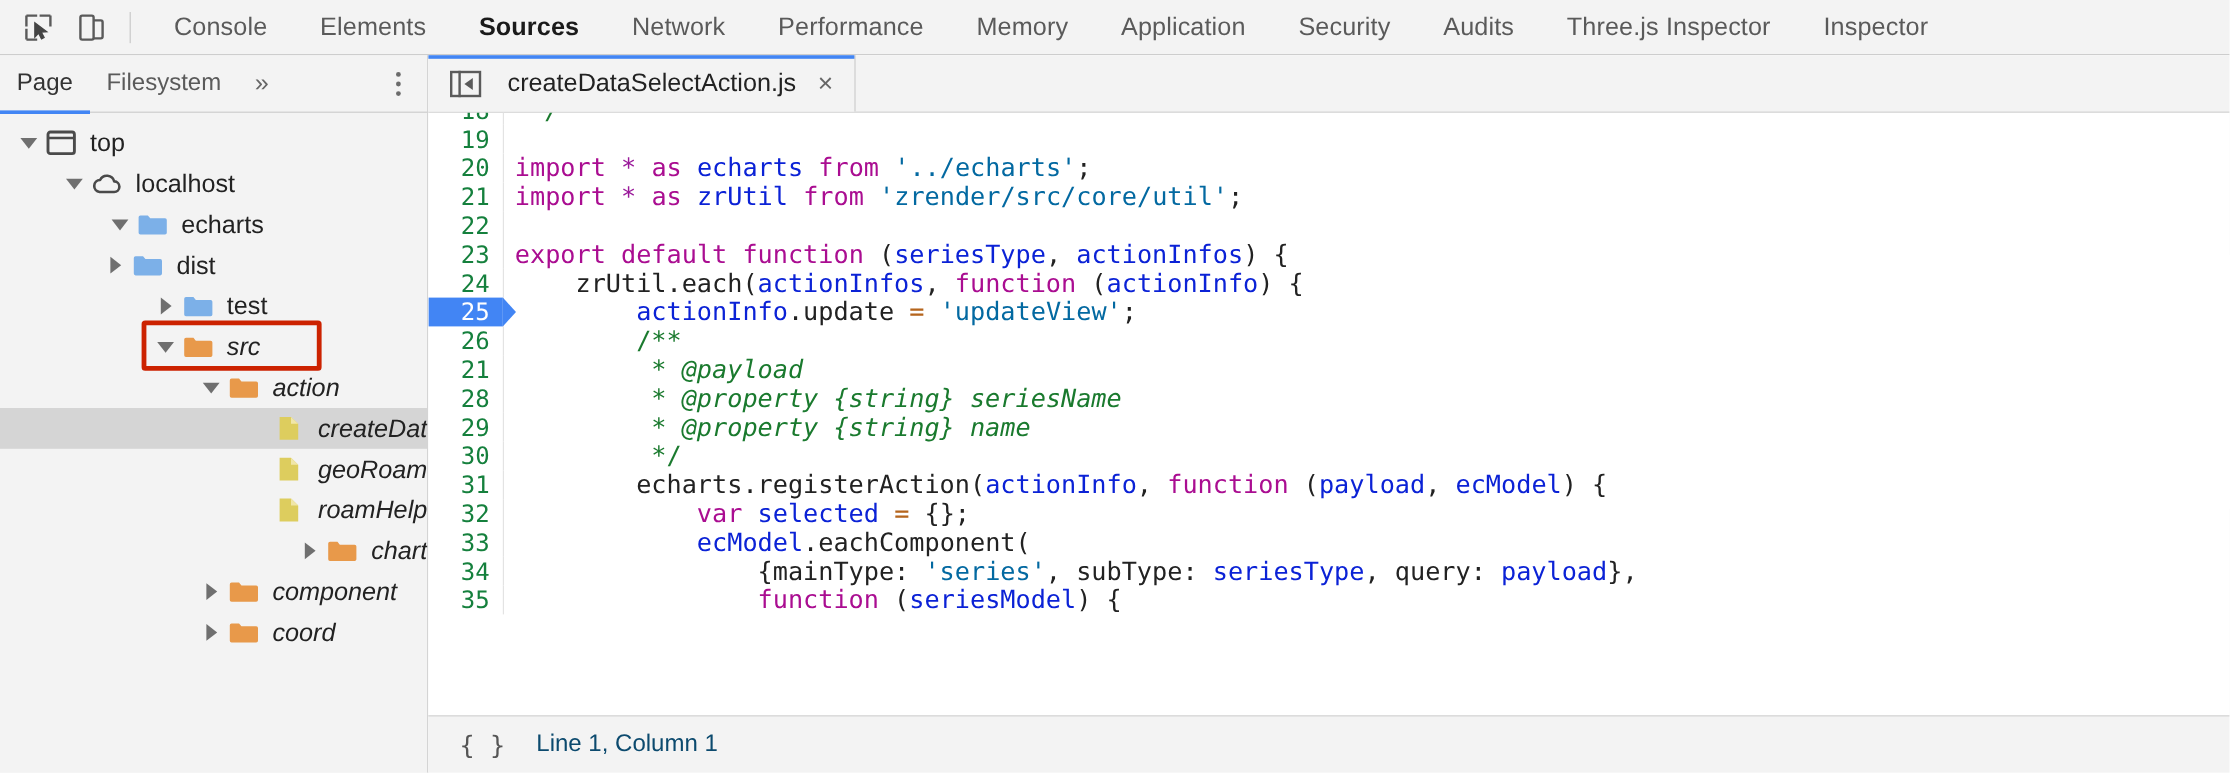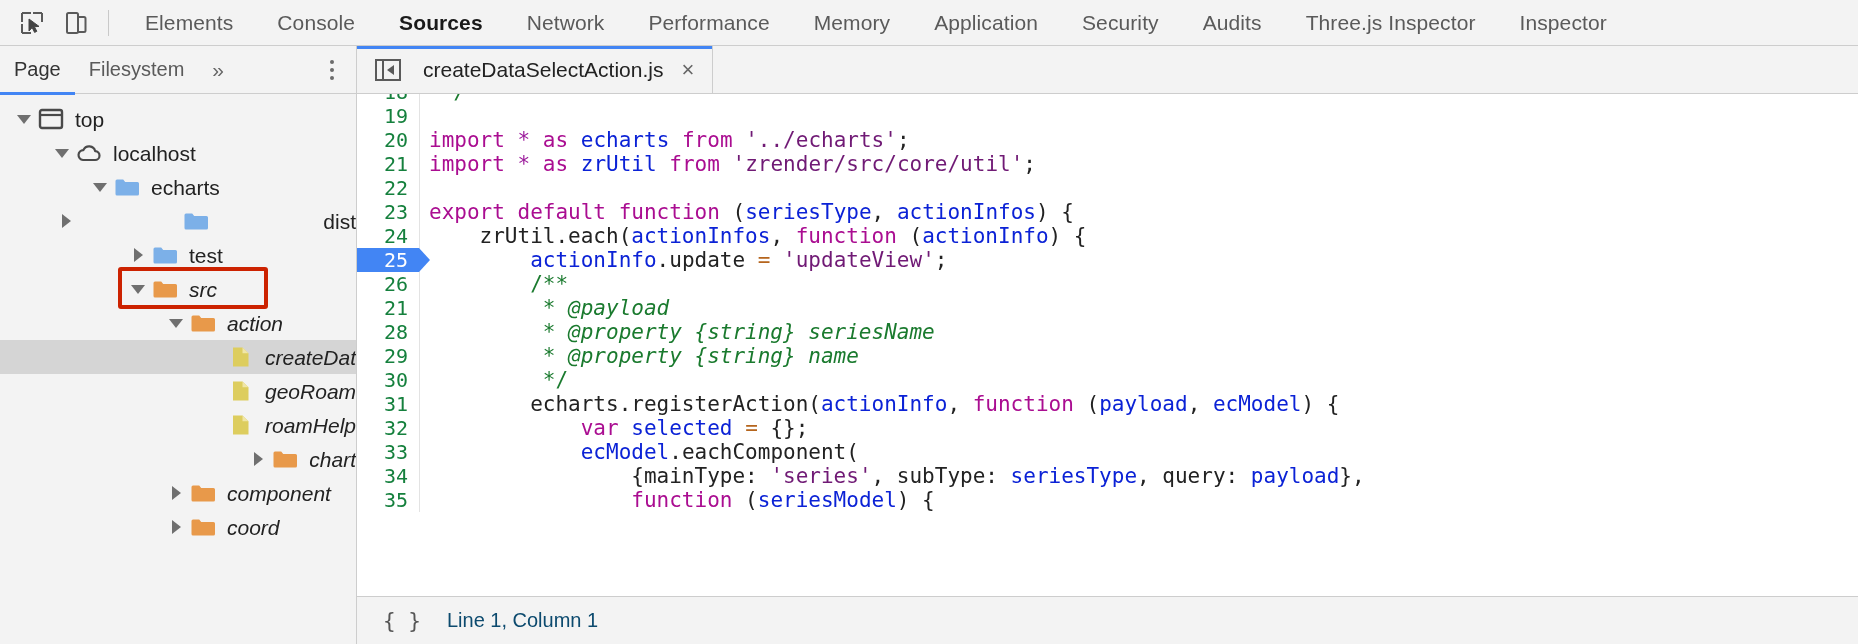--- a/index.html
+++ b/index.html
@@ -269,21 +269,21 @@
   .gutter-border {
     width: 1px; min-width: 1px;
     align-self: stretch;
     background: #e3e3e3;
     margin-right: 9px;
   }
   .code-text { color: #222; }
   .k  { color: #aa0d91; }        
   .kb { color: #9b1a9b; }        
   .v  { color: #0b22d6; }        
-  .s  { color: #701a75; }        
+  .s  { color: #0369a1; }        
   .c  { color: #1a7a2e; font-style: italic; }  
   .cm { color: #1a7a2e; }        
   .op { color: #b5651d; }        
   .pl { color: #222; }
 
   
   .status-bar {
     height: 48px; min-height: 48px;
     background: #f3f3f3;
     border-top: 1px solid #cdcdcd;
@@ -319,24 +319,24 @@
     </div>
     <div class="tb-icon-btn">
       <svg width="26" height="26" viewBox="0 0 26 26">
         <rect x="4" y="3" width="11" height="20" rx="1.5" fill="none" stroke="#5a5a5a" stroke-width="2"></rect>
         <path d="M15 7 h6 a1.5 1.5 0 0 1 1.5 1.5 v12 a1.5 1.5 0 0 1 -1.5 1.5 h-6" fill="none" stroke="#5a5a5a" stroke-width="2"></path>
       </svg>
     </div>
     <div class="tb-sep"></div>
     <div id="main-tabs" style="display:flex;align-items:stretch;">
         <div class="devtools-tab">
+          <span>Console</span>
+        </div>
+        <div class="devtools-tab">
           <span>Elements</span>
-        </div>
-        <div class="devtools-tab">
-          <span>Console</span>
         </div>
         <div class="devtools-tab selected">
           <span>Sources</span>
         </div>
         <div class="devtools-tab">
           <span>Network</span>
         </div>
         <div class="devtools-tab">
           <span>Performance</span>
         </div>
@@ -407,21 +407,21 @@
             <span class="tw">
               <span class="tw-open"></span>
             </span>
             <span class="ic">
               <svg width="26" height="22" viewBox="0 0 26 22">
                 <path d="M1.5 5 a1.5 1.5 0 0 1 1.5 -1.5 h6.2 l2 2.4 h12.3 a1.5 1.5 0 0 1 1.5 1.5 v10.6 a1.5 1.5 0 0 1 -1.5 1.5 h-20.5 a1.5 1.5 0 0 1 -1.5 -1.5 Z" fill="#7cb0e8"></path>
               </svg>
             </span>
             <span class="tree-label">echarts</span>
           </div>
-          <div class="tree-row" style="padding-left: 56px; justify-content: space-between;">
+          <div class="tree-row" style="padding-left: 86px;">
             <span class="tw">
               <span class="tw-closed"></span>
             </span>
             <span class="ic">
               <svg width="26" height="22" viewBox="0 0 26 22">
                 <path d="M1.5 5 a1.5 1.5 0 0 1 1.5 -1.5 h6.2 l2 2.4 h12.3 a1.5 1.5 0 0 1 1.5 1.5 v10.6 a1.5 1.5 0 0 1 -1.5 1.5 h-20.5 a1.5 1.5 0 0 1 -1.5 -1.5 Z" fill="#7cb0e8"></path>
               </svg>
             </span>
             <span class="tree-label">dist</span>
           </div>

